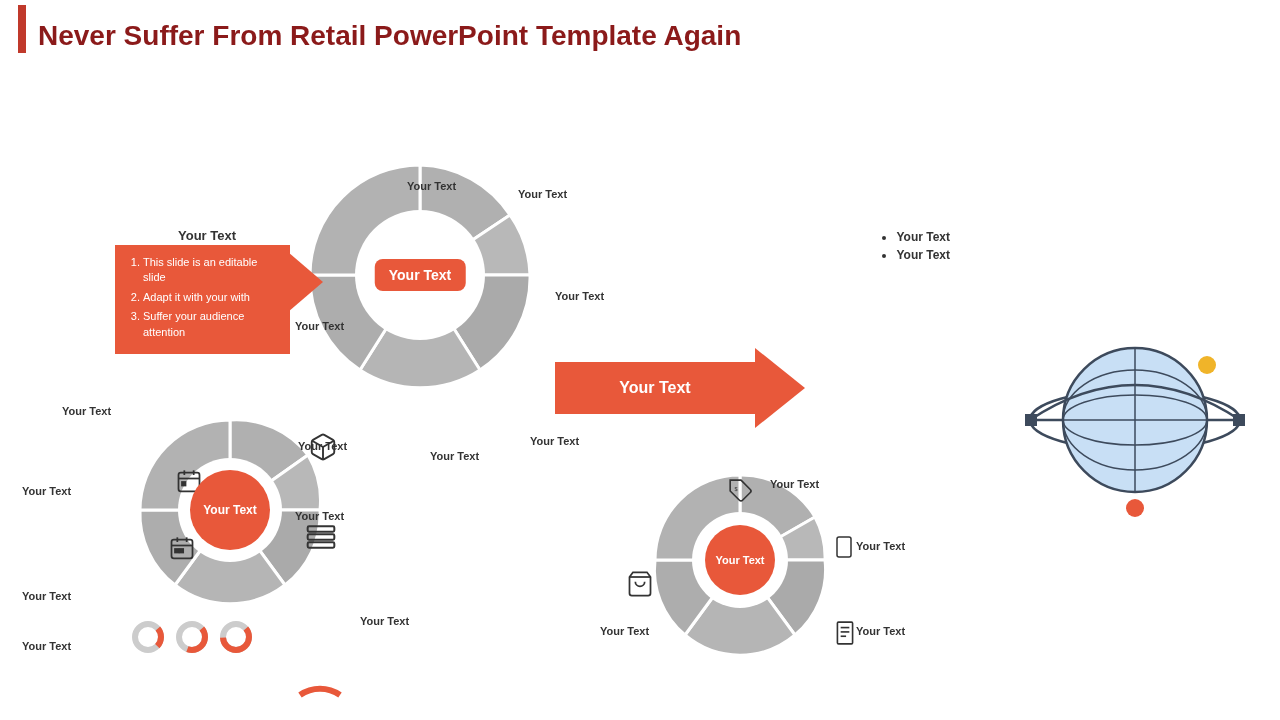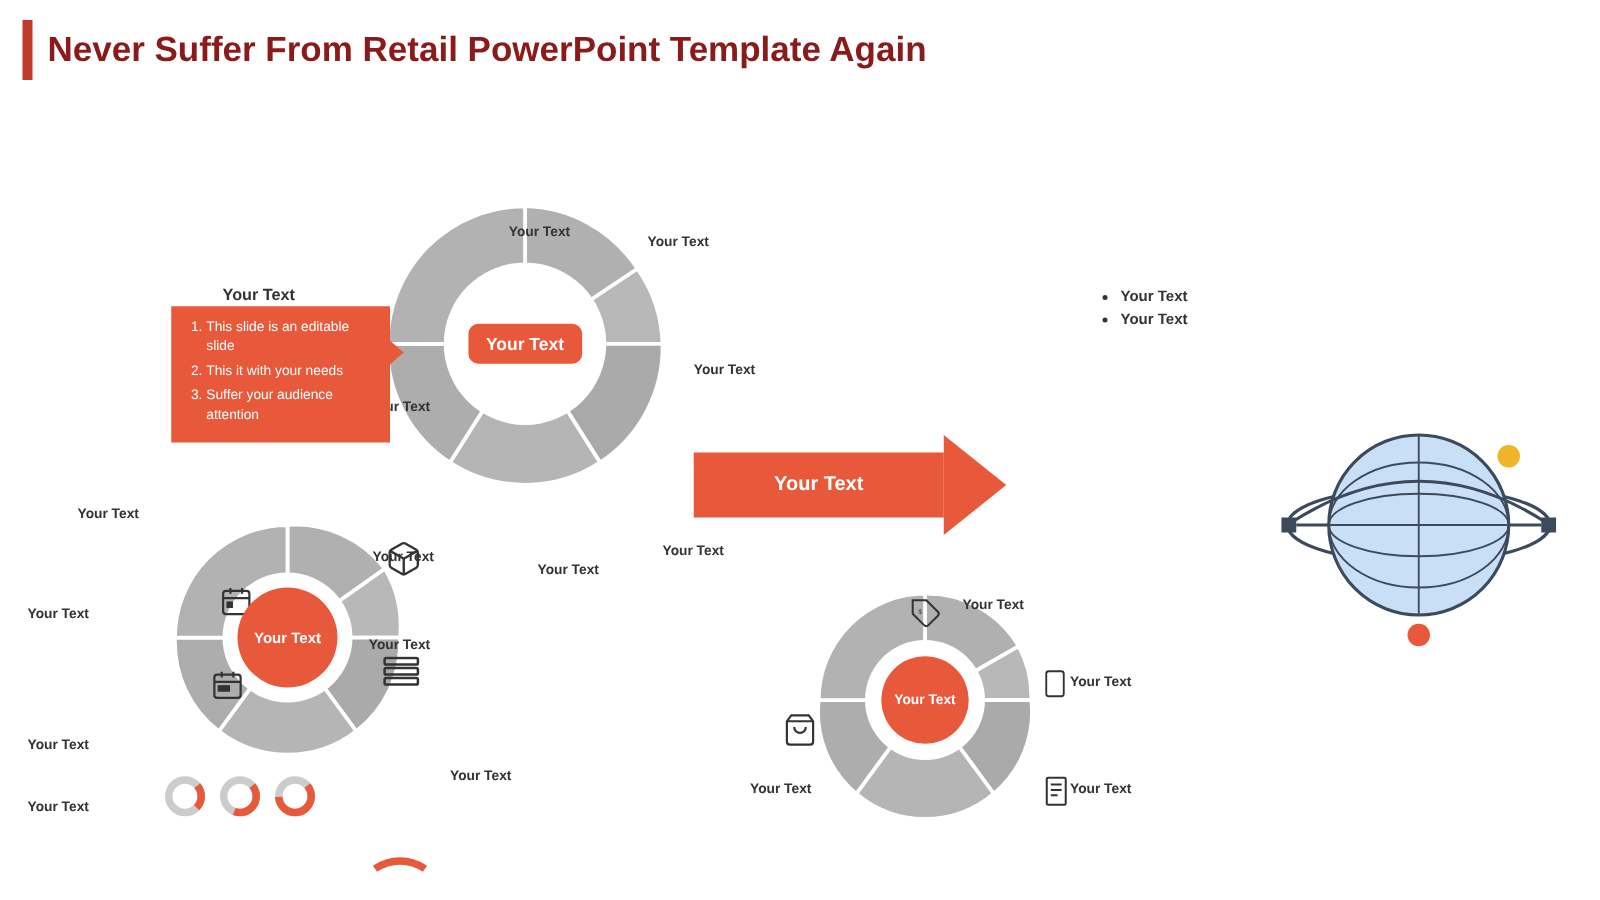--- a/index.html
+++ b/index.html
@@ -8,25 +8,25 @@
       height: 720px;
       overflow: hidden;
       background: #fff;
       font-family: 'Segoe UI', Arial, sans-serif;
       position: relative;
     }
 
     
     .title-bar {
       position: absolute;
-      top: 16px;
+      top: 5px;
       left: 18px;
       right: 18px;
       display: flex;
-      align-items: center;
+      align-items: flex-end;
       gap: 12px;
     }
     .title-accent {
       width: 8px;
       height: 48px;
       background: #c0392b;
       flex-shrink: 0;
     }
     .title-text {
       font-size: 28px;
@@ -87,21 +87,20 @@
     .callout-box {
       position: absolute;
       top: 165px;
       left: 115px;
       width: 175px;
       background: #e8583a;
       color: #fff;
       padding: 10px 12px;
       font-size: 11px;
       z-index: 20;
-      margin-left: 22px;
     }
     .callout-box ol {
       padding-left: 16px;
     }
     .callout-box ol li {
       margin-bottom: 4px;
       line-height: 1.4;
     }
 
     
@@ -292,21 +291,21 @@
   <div class="label" style="top:210px; left:555px;">Your Text</div>
   <div class="label" style="top:355px; left:530px;">Your Text</div>
   <div class="label" style="top:370px; left:430px;">Your Text</div>
   <div class="label" style="top:240px; left:295px;">Your Text</div>
 
   <div class="callout-label-top">Your Text</div>
 
   <div class="callout-box">
     <ol>
       <li>This slide is an editable slide</li>
-      <li>This it with your needs</li>
+      <li>Adapt it with your with</li>
       <li>Suffer your audience attention</li>
     </ol>
   </div>
 
   <div class="callout-arrow-right"></div>
 
   <div class="big-arrow">
     <div class="big-arrow-shape">
       <div class="big-arrow-body">
         <span class="big-arrow-text">Your Text</span>

